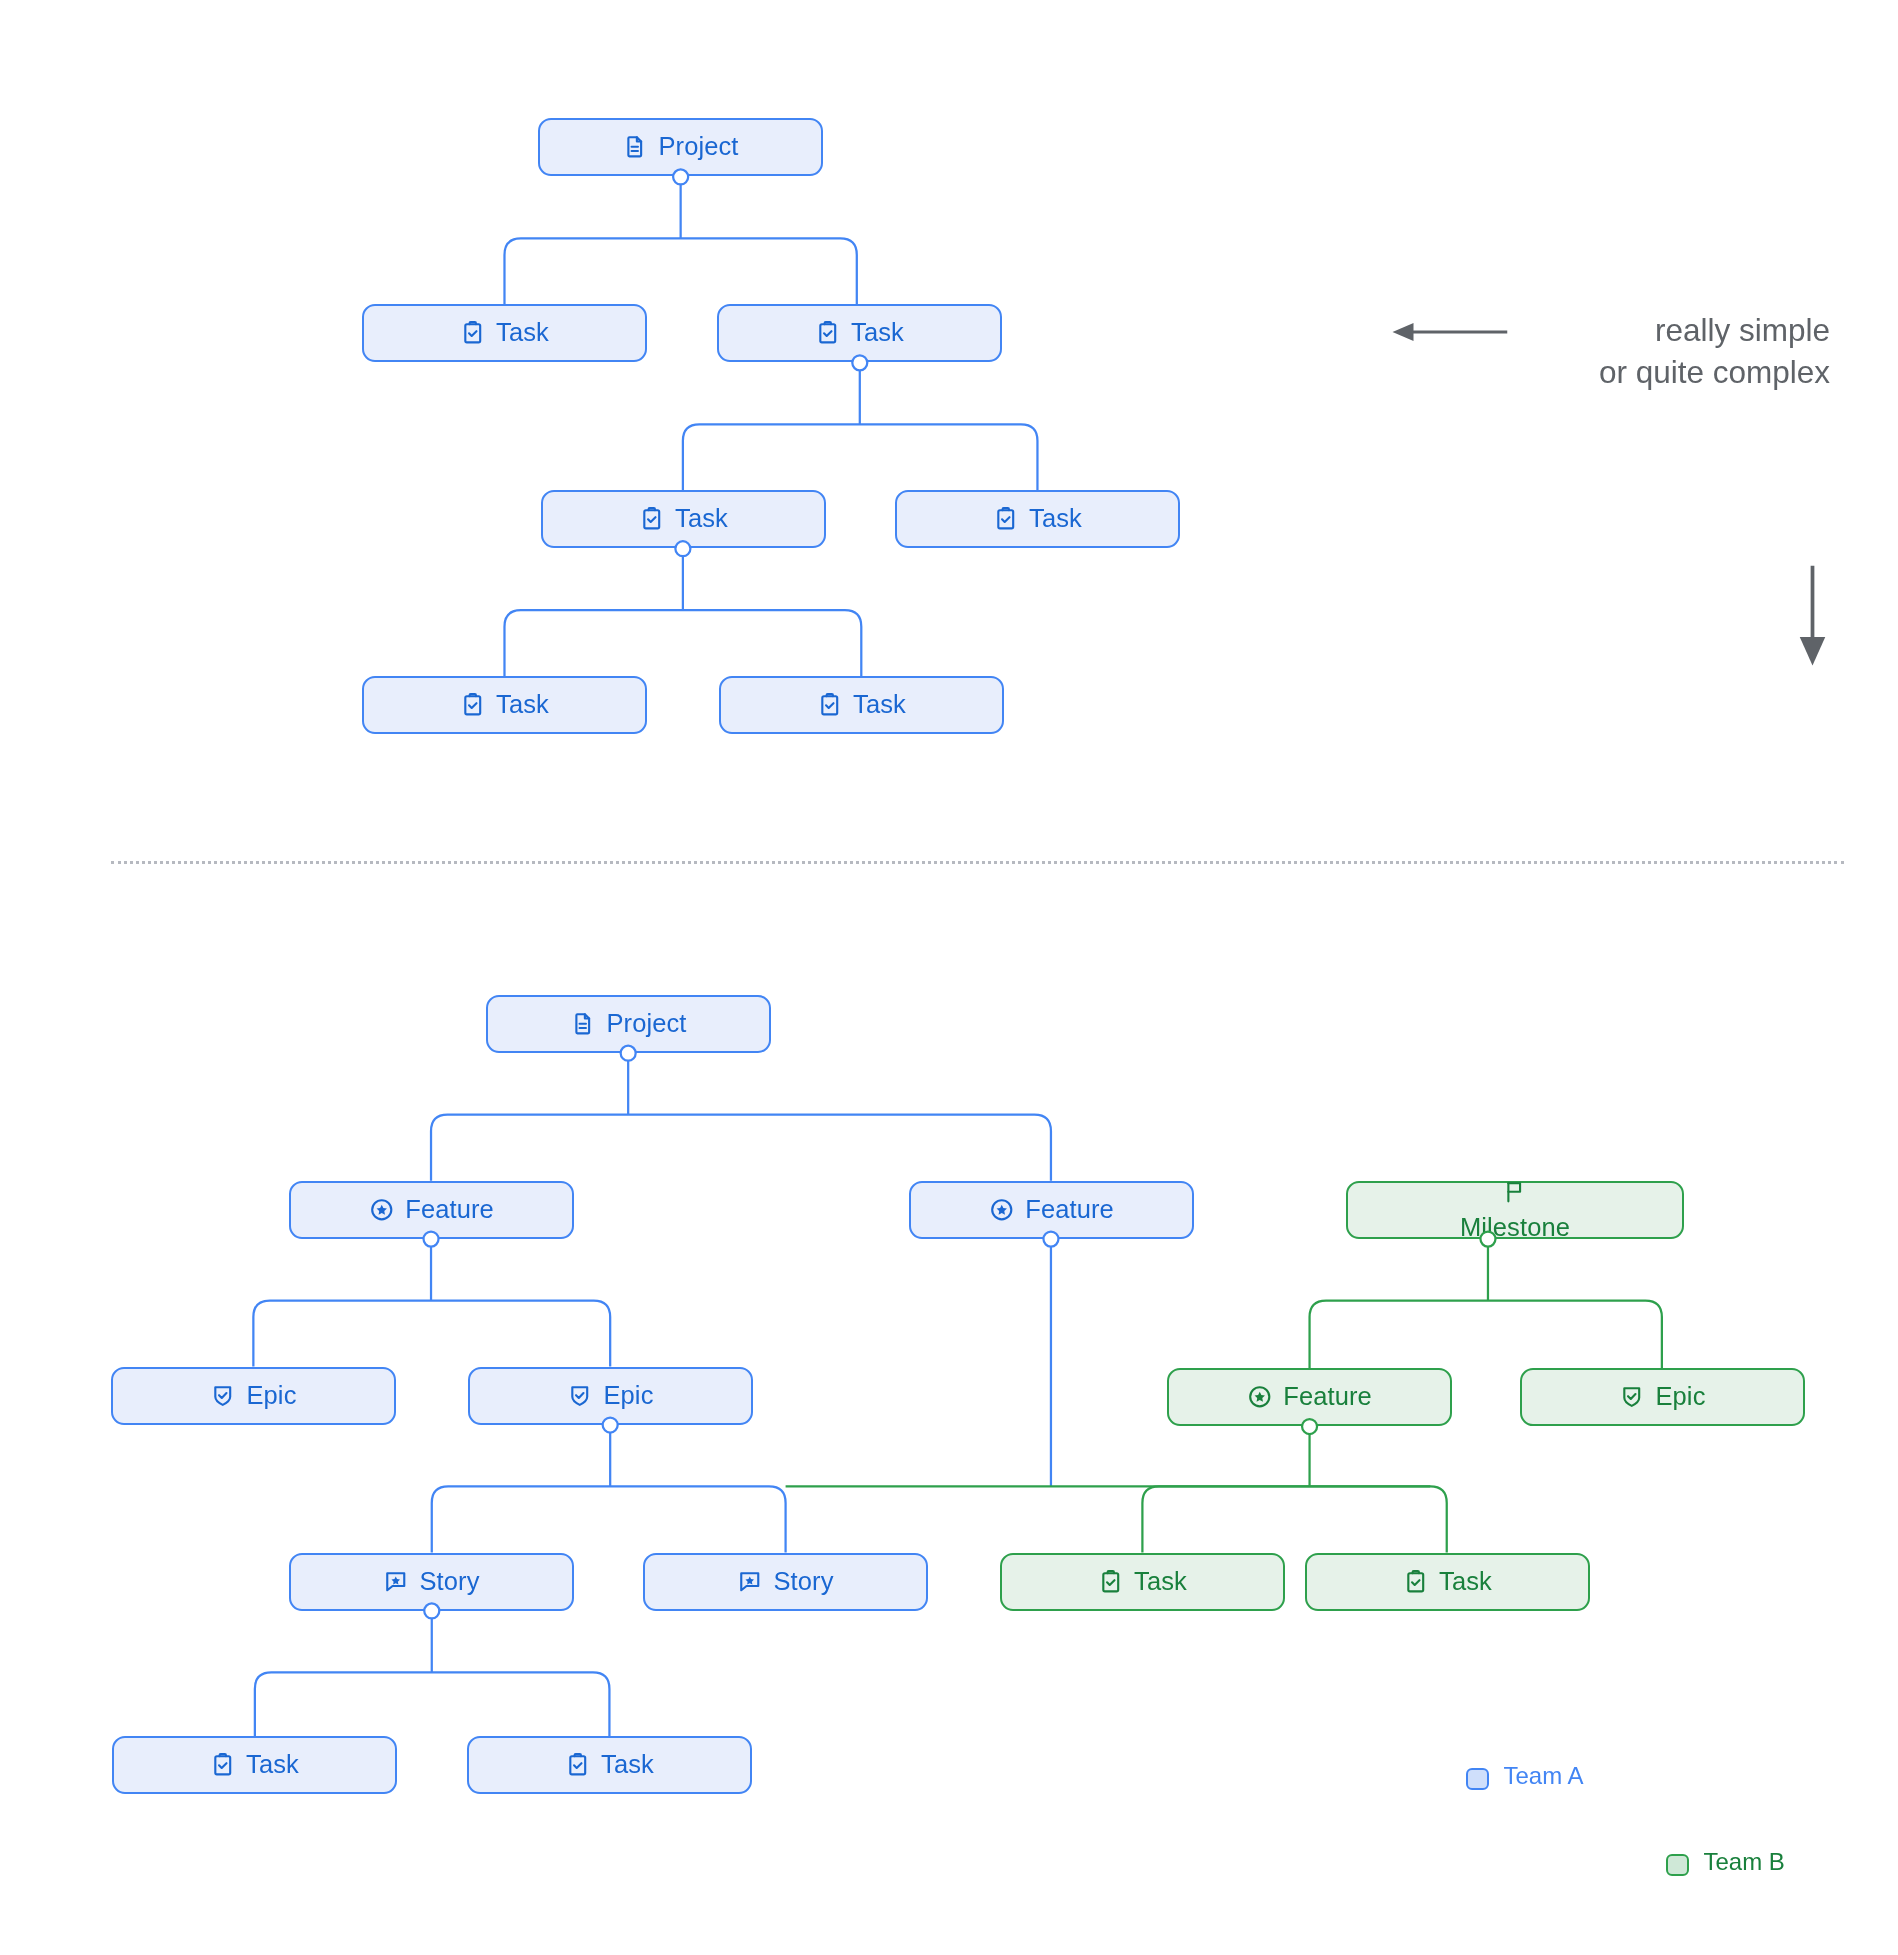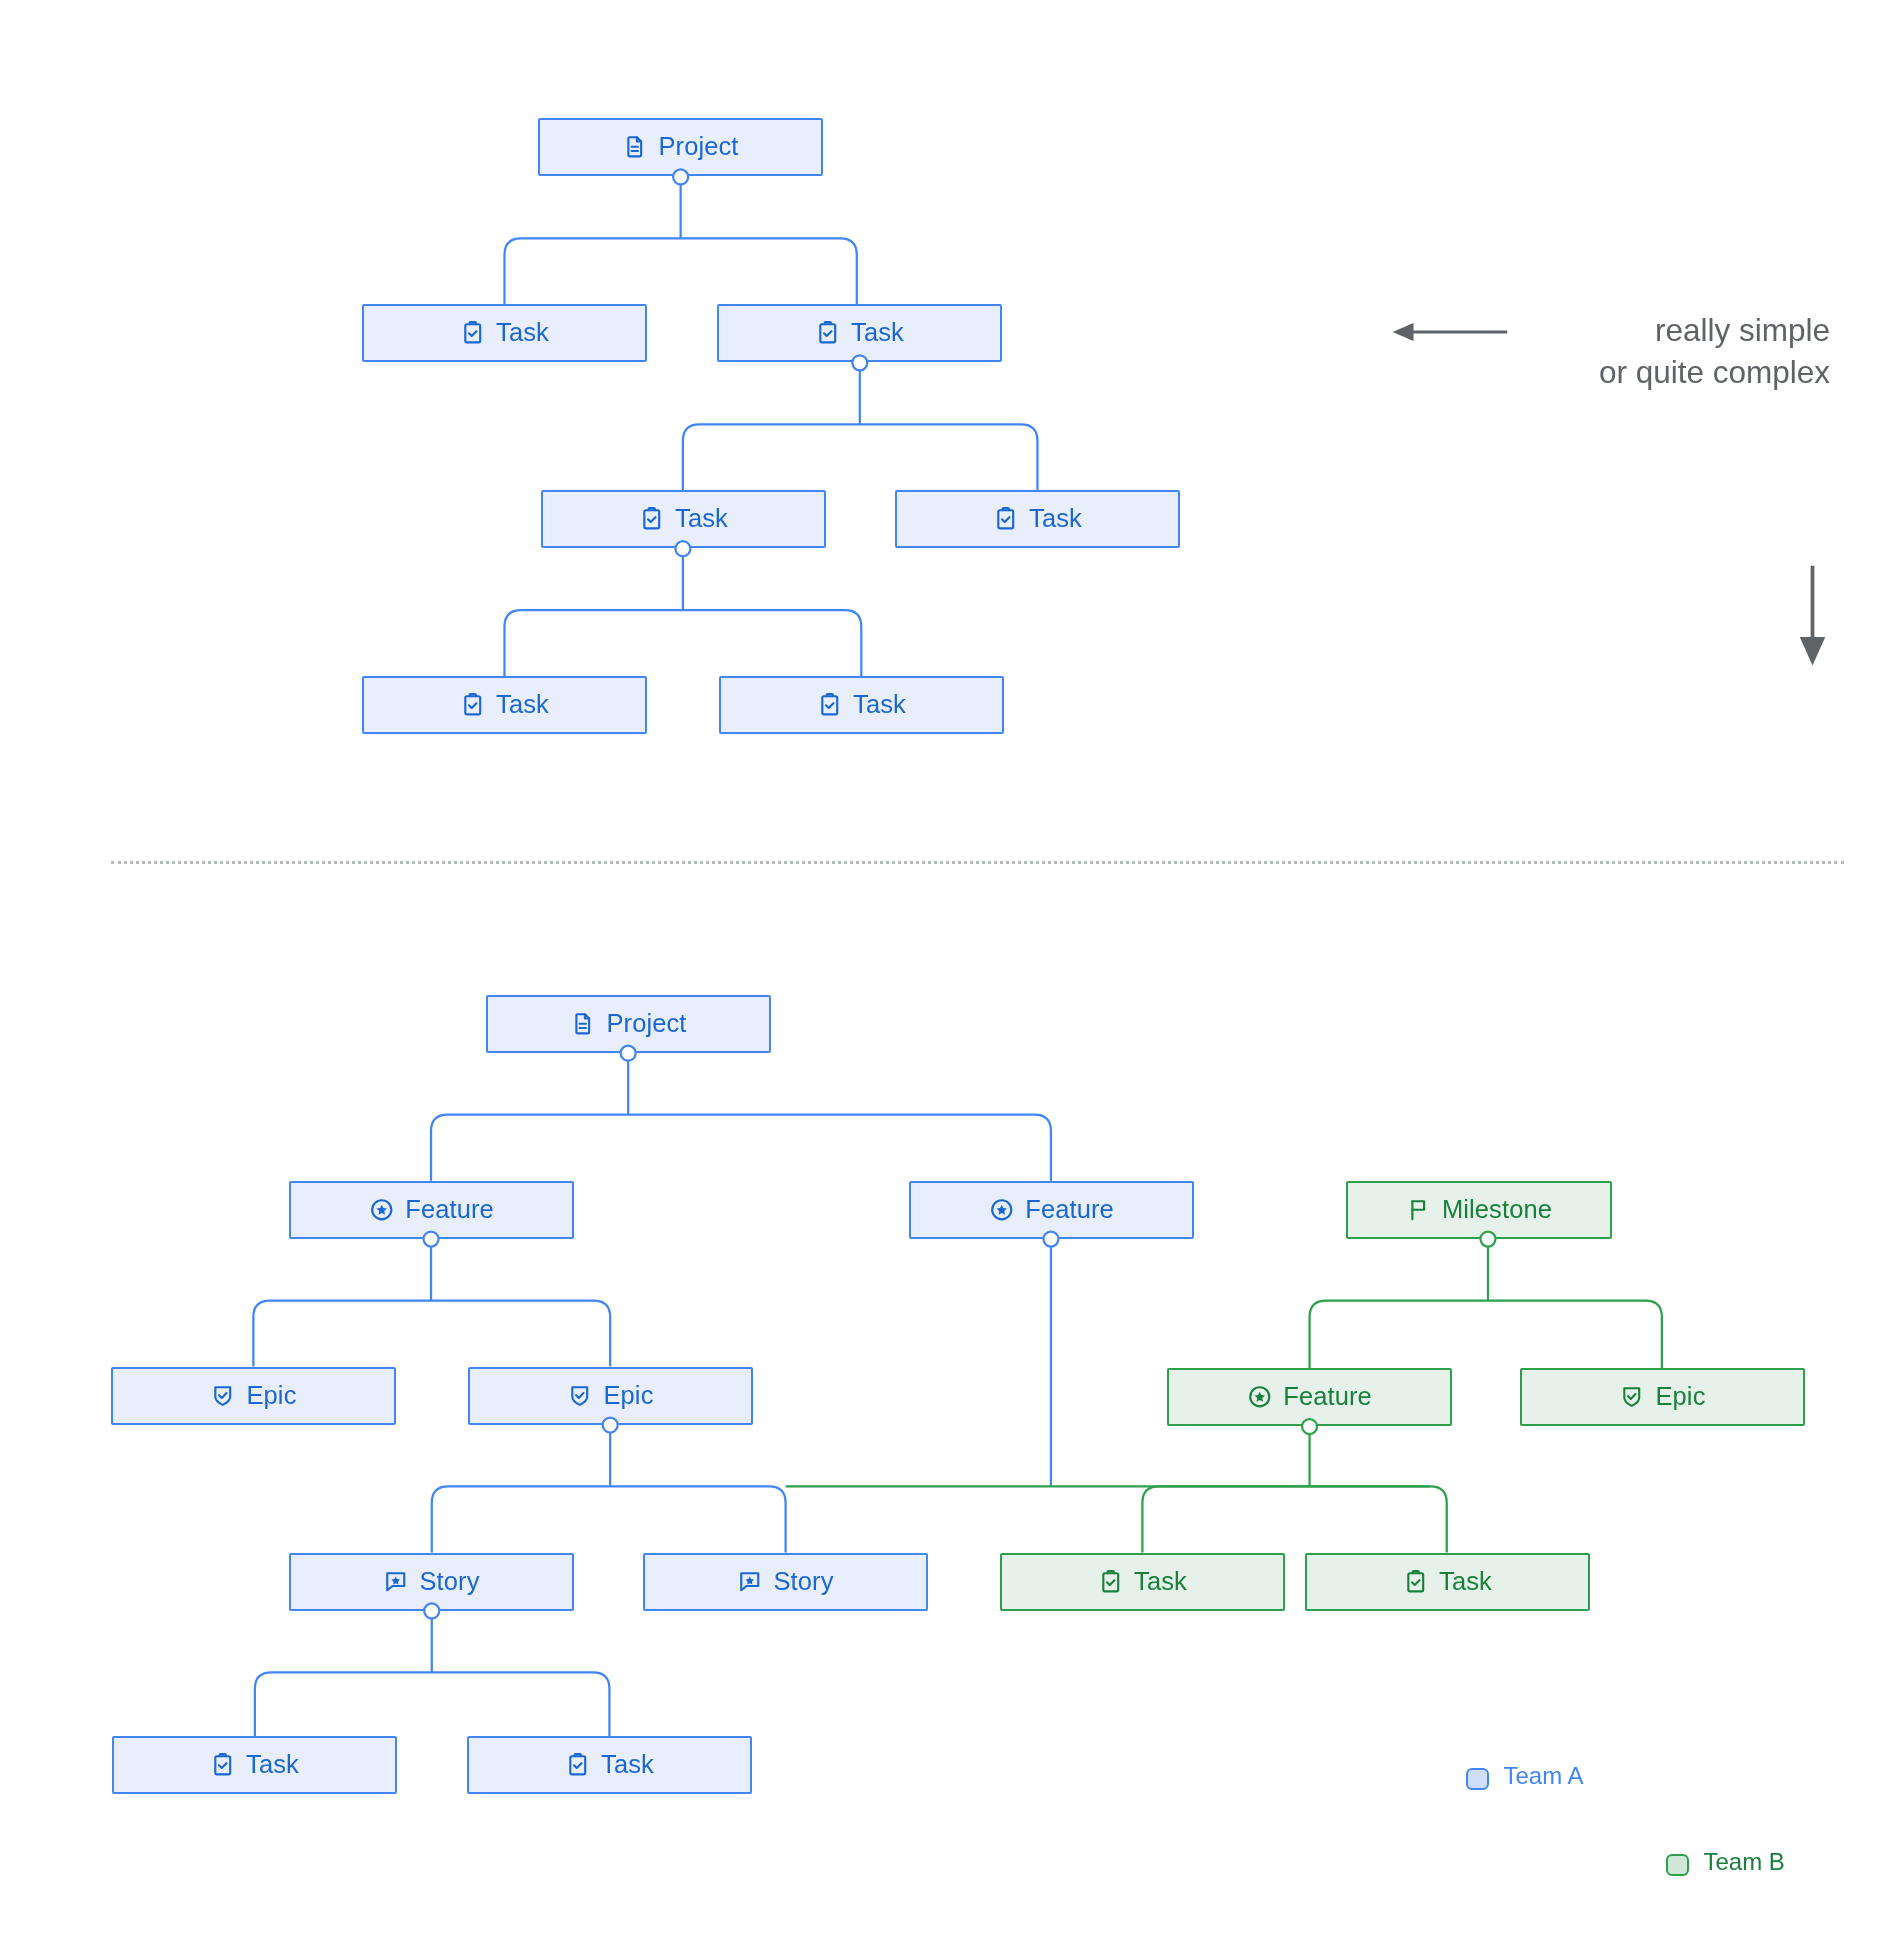--- a/index.html
+++ b/index.html
@@ -6,21 +6,21 @@
   body{width:1898px;height:1955px;position:relative;overflow:hidden;
        font-family:"Liberation Sans","DejaVu Sans",sans-serif;}
 
   #stage{position:absolute;left:0;top:0;width:1898px;height:1955px;}
 
   svg.wires{position:absolute;left:0;top:0;width:1898px;height:1955px;
             pointer-events:none;}
 
   .node{position:absolute;box-sizing:border-box;
         display:flex;align-items:center;justify-content:center;
-        gap:10.5px;border-radius:2px;border-width:2.2px;border-style:solid;
+        gap:10.5px;border-radius:13px;border-width:2.2px;border-style:solid;
         font-size:25.5px;letter-spacing:0.1px;white-space:nowrap;}
   .node .lbl{line-height:1;}
   .node.blue{background:#e8eefc;border-color:#4285f4;color:#1a67d2;}
   .node.green{background:#e6f2e9;border-color:#2ea04c;color:#19803c;}
 
   .ico{width:25.5px;height:25.5px;flex:0 0 25.5px;display:block;}
 
   .ann{position:absolute;color:#5f6368;font-size:31.5px;line-height:1.34;
        text-align:right;}
 
@@ -178,21 +178,21 @@
   </div>
 
   <div class="node blue" style="left:909px;top:1181px;width:285px;height:58px;">
     <svg class="ico" viewBox="0 0 24 24" fill="none" stroke="#1a67d2" stroke-width="2">
         <circle cx="12" cy="12" r="9"></circle>
         <path d="M12 7.2l1.5 3.1 3.4.5-2.5 2.4.6 3.4-3-1.6-3 1.6.6-3.4-2.5-2.4 3.4-.5z" fill="#1a67d2" stroke="none"></path>
       </svg>
     <span class="lbl">Feature</span>
   </div>
 
-  <div class="node green" style="left:1346px;top:1181px;width:266px;height:58px;">
+  <div class="node green" style="left:1346px;top:1181px;width:338px;height:58px;flex-direction:column;">
     <svg class="ico" viewBox="0 0 24 24" fill="none" stroke="#19803c" stroke-width="2" stroke-linecap="round" stroke-linejoin="round">
         <path d="M6 21V4"></path>
         <path d="M6 4h11v8H6"></path>
       </svg>
     <span class="lbl">Milestone</span>
   </div>
 
   <div class="node blue" style="left:111px;top:1367px;width:285px;height:58px;">
     <svg class="ico" viewBox="0 0 24 24" fill="none" stroke="#1a67d2" stroke-width="2" stroke-linecap="round" stroke-linejoin="round">
         <path d="M5 4h14v9c0 4-4.5 6.4-7 7.6C9.5 19.4 5 17 5 13z"></path>

